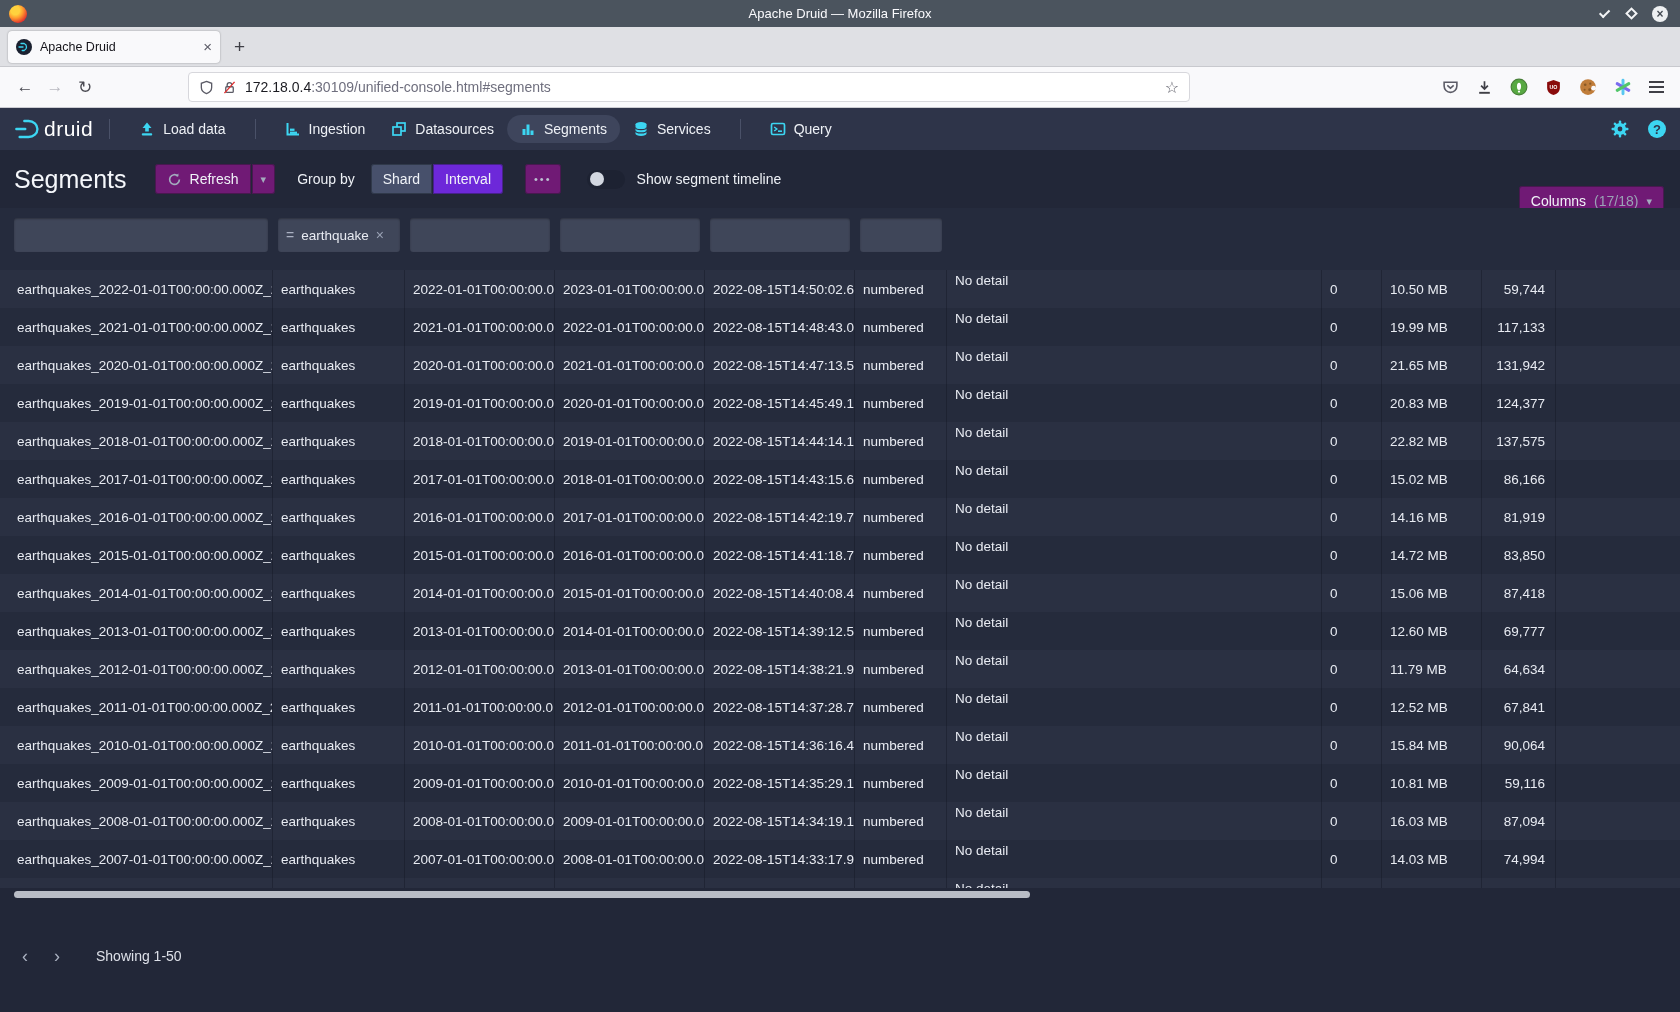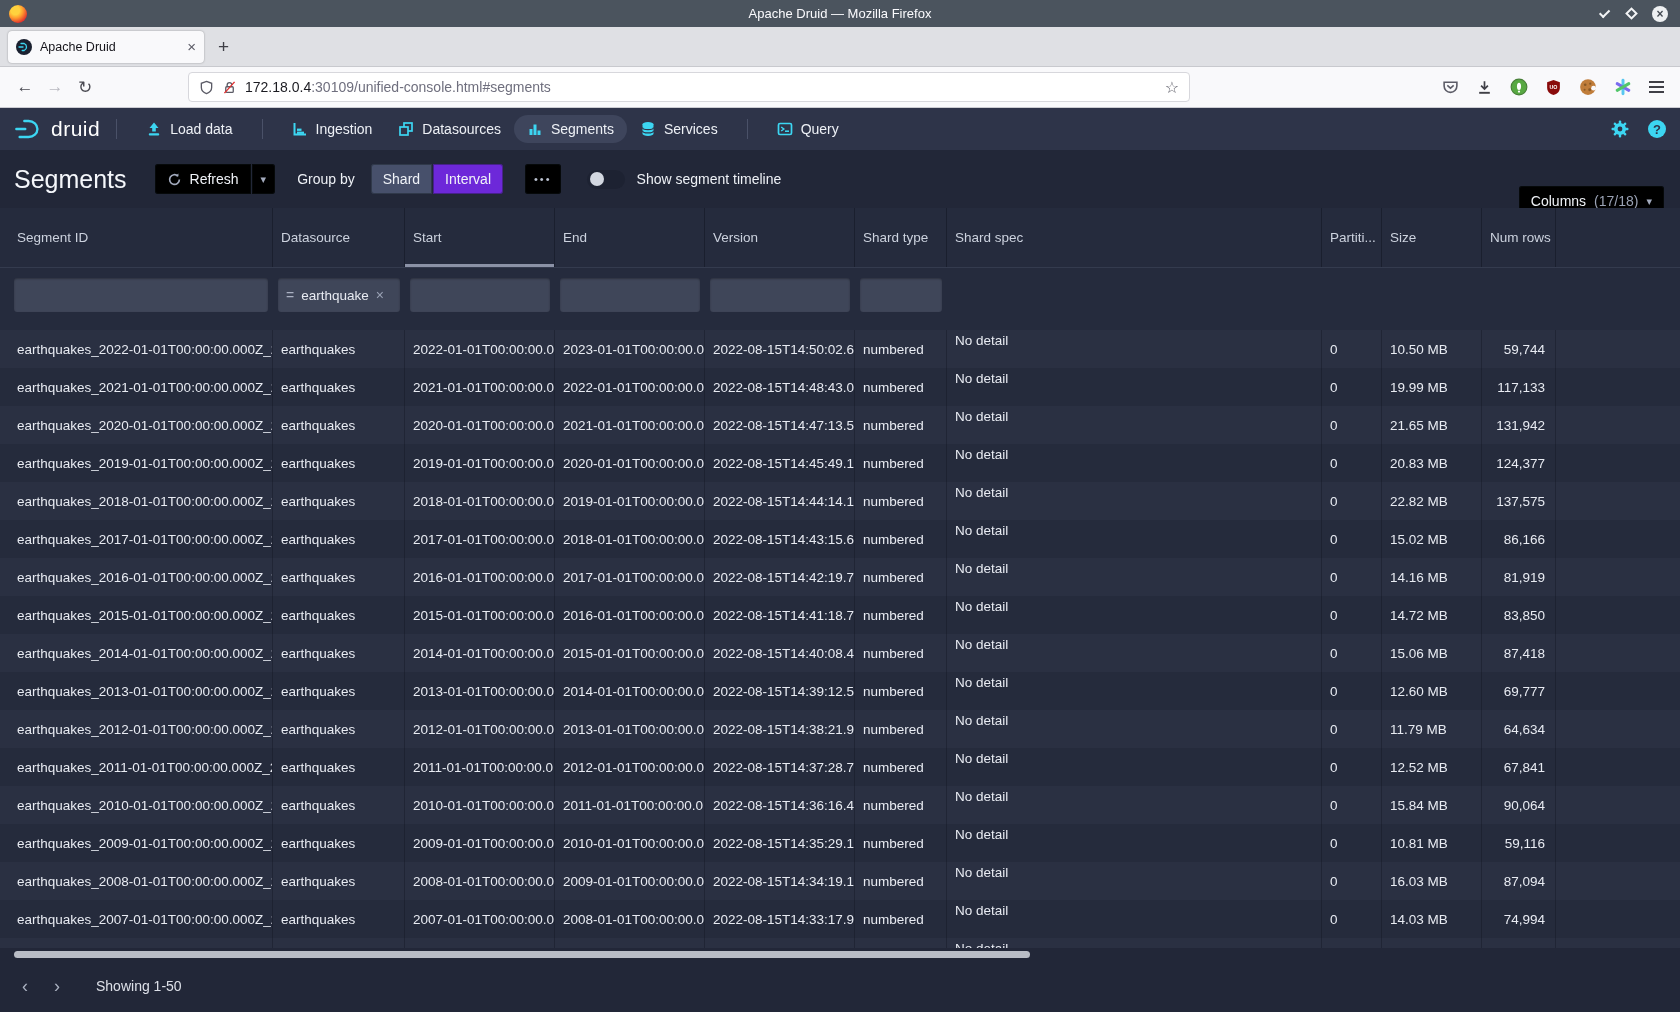--- a/index.html
+++ b/index.html
@@ -14,21 +14,21 @@
   .tb-title { position:absolute; left:0; right:0; text-align:center; color:#fbfbfe; font-size:13px; }
   .win-controls { margin-left:auto; display:flex; align-items:center; gap:16px; padding-right:12px; z-index:2; }
   .wc { color:#f3f4f6; font-size:13px; line-height:1; }
   .wc-chevron { width:10px; height:6px; border-left:2px solid #f3f4f6; border-bottom:2px solid #f3f4f6; transform:rotate(-45deg) translateY(-2px); }
   .wc-diamond { width:9px; height:9px; border:2px solid #f3f4f6; transform:rotate(45deg); }
   .wc-close { width:16px; height:16px; border-radius:50%; background:#eef0f2; color:#454b54; font-size:12px; font-weight:bold;
               display:flex; align-items:center; justify-content:center; }
 
   
   .tabstrip { height:40px; background:#dfe0e4; display:flex; align-items:center; padding:0 8px; flex:none; border-bottom:1px solid #c8c9ce; }
-  .tab { width:196px; height:32px; background:#f9f9fb; border-radius:4px; box-shadow:0 0 2px rgba(0,0,0,.35);
+  .tab { width:212px; height:32px; background:#f9f9fb; border-radius:4px; box-shadow:0 0 2px rgba(0,0,0,.35);
          display:flex; align-items:center; padding:0 8px; gap:8px; }
   .tab-label { font-size:12.5px; color:#15141a; flex:1; white-space:nowrap; overflow:hidden; }
   .tab-close { color:#5b5b66; font-size:15px; line-height:1; }
   .newtab { margin-left:14px; color:#3f3f46; font-size:19px; font-weight:300; }
 
   
   .toolbar { height:41px; background:#f9f9fb; border-bottom:1px solid #ccccd2; display:flex; align-items:center; padding:0 10px; flex:none; }
   .nav-glyph { font-size:17px; color:#4a4a52; width:30px; text-align:center; }
   .nav-glyph.disabled { color:#b8b8c0; }
   .urlbar { height:30px; flex:0 0 1002px; margin-left:88px; background:#ffffff; border:1px solid #d7d7dc; border-radius:4px;
@@ -36,34 +36,34 @@
   .url-text { font-size:14px; white-space:nowrap; overflow:hidden; flex:1; }
   .url-host { color:#1b1b21; }
   .url-rest { color:#6f6f7e; }
   .url-star { color:#5b5b66; font-size:16px; }
   .tb-icons { margin-left:auto; display:flex; align-items:center; gap:17px; padding-right:6px; }
   .hamburger { display:flex; flex-direction:column; gap:3px; }
   .hamburger span { width:15px; height:2px; background:#3f3f46; }
 
   
   .navbar { height:42px; background:#2e3449; display:flex; align-items:center; padding:0 14px; flex:none; }
-  .brand { display:flex; align-items:flex-end; gap:7px; }
+  .brand { display:flex; align-items:flex-end; }
   .brand-name { color:#ffffff; font-size:21px; letter-spacing:.5px; }
   .nav-sep { width:1px; height:20px; background:#4a5168; margin:0 16px; }
   .nav-item { display:flex; align-items:center; gap:8px; color:#eef1f6; font-size:14px; padding:6px 13px; border-radius:15px; }
   .nav-item.active { background:#3e455c; }
   .nav-right { margin-left:auto; display:flex; align-items:center; gap:18px; }
   .help-circle { width:18px; height:18px; border-radius:50%; background:#3cd6f2; color:#2e3449; font-weight:bold; font-size:13px;
                  display:flex; align-items:center; justify-content:center; }
 
   
   .content { flex:1; display:flex; flex-direction:column; background:#222738; }
   .page-header { height:58px; display:flex; align-items:center; padding:0 14px; gap:12px; flex:none; }
   .page-title { color:#f5f7fb; font-size:25px; margin-right:16px; }
-  .btn { height:30px; background:#000000; color:#f0f3f8; font-size:14px; border:none; border-radius:3px;
+  .btn { height:30px; background:#701a75; color:#f0f3f8; font-size:14px; border:none; border-radius:3px;
          display:inline-flex; align-items:center; gap:8px; padding:0 12px; box-shadow:inset 0 0 0 1px rgba(16,22,26,.4); }
   .split { display:flex; }
   .split .btn:first-child { border-radius:3px 0 0 3px; }
   .split .btn:last-child { border-radius:0 3px 3px 0; margin-left:1px; padding:0 9px; }
   .caret { color:#a3abbe; font-size:11px; }
   .muted { color:#9aa2b5; }
   .label-text { color:#edf0f5; font-size:14px; margin-left:10px; }
   .seg-group { display:flex; margin-left:4px; }
   .seg-btn { border-radius:0; }
   .seg-btn.first { border-radius:3px 0 0 3px; }
@@ -299,33 +299,20 @@
           <div class="knob"></div>
         </div>
       <span class="switch-label">Show segment timeline</span>
       <button class="btn columns-btn">
         <span>Columns</span>
         <span class="muted">(17/18)</span>
         <span class="caret">▾</span>
       </button>
     </div>
 
-    <div class="thead">
-      <div class="th c0">Segment ID</div>
-      <div class="th c1">Datasource</div>
-      <div class="th c2 sorted">Start</div>
-      <div class="th c3">End</div>
-      <div class="th c4">Version</div>
-      <div class="th c5">Shard type</div>
-      <div class="th c6">Shard spec</div>
-      <div class="th c7">Partiti...</div>
-      <div class="th c8">Size</div>
-      <div class="th c9">Num rows</div>
-      <div class="th cf"></div>
-    </div>
 
     <div class="tfilter">
       <div class="fcell c0">
           <div class="finput"></div>
         </div>
       <div class="fcell c1">
           <div class="finput">
         <span class="f-op">=</span>
         <span class="f-val">earthquake</span>
         <span class="f-x">×</span>

